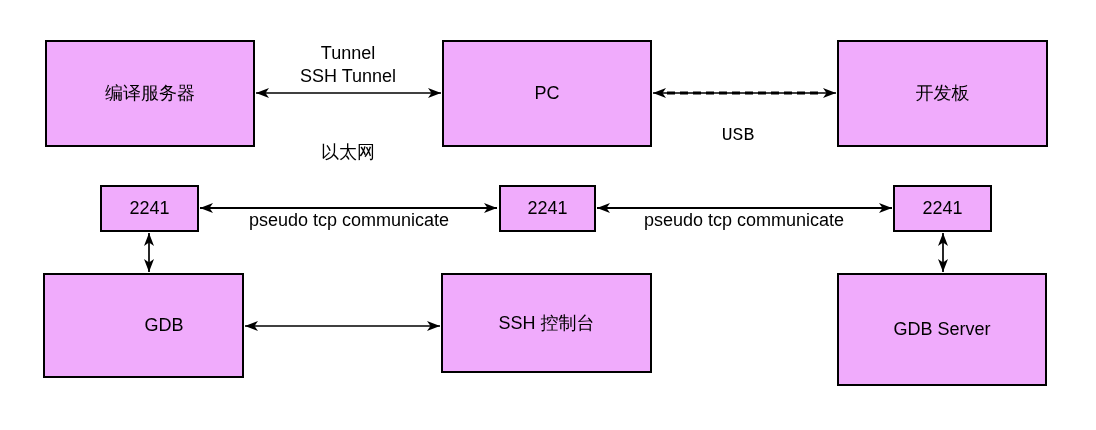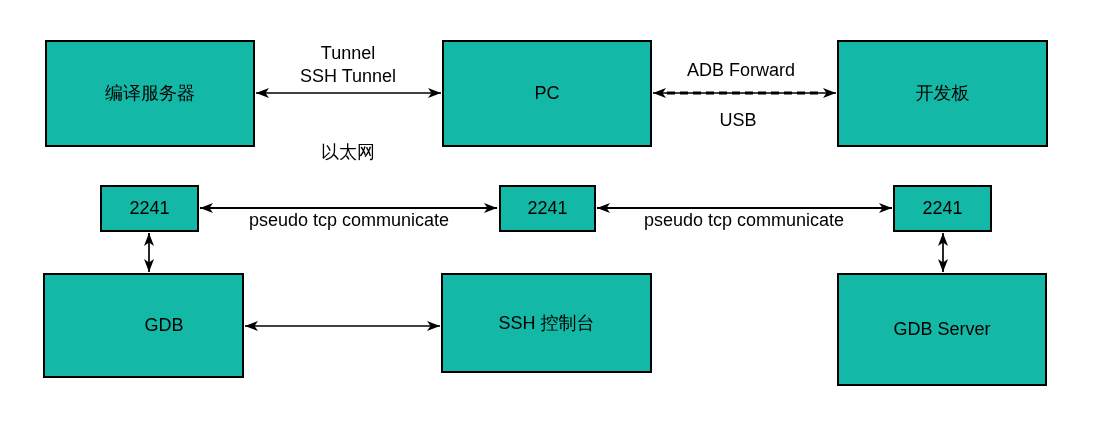--- a/index.html
+++ b/index.html
@@ -13,21 +13,21 @@
     overflow: hidden;
   }
   .arrow-layer {
     position: absolute;
     left: 0; top: 0;
     width: 1096px; height: 430px;
   }
   .node {
     position: absolute;
     box-sizing: border-box;
-    background: #14b8a6;
+    background: #f0abfc;
     border: 2px solid #000000;
     display: flex;
     align-items: center;
     justify-content: center;
     font-size: 18px;
     line-height: 23px;
     text-align: center;
     white-space: nowrap;
   }
   .edge-label {
@@ -48,21 +48,21 @@
   #p-right   { left: 893px; top: 185px; width: 99px;  height: 47px; }
   
   #n-gdb     { left: 43px;  top: 273px; width: 201px; height: 105px; padding-left: 41px; }
   #n-ssh     { left: 441px; top: 273px; width: 211px; height: 100px; }
   #n-gdbs    { left: 837px; top: 273px; width: 210px; height: 113px; }
   
   #l-putty    { left: 348px; top: 42px; }
   #l-tunnel   { left: 348px; top: 65px; }
   #l-ethernet { left: 348px; top: 105px; margin-top: 36px; }
   #l-adb      { left: 741px; top: 59px; }
-  #l-usb      { left: 738px; top: 109px; }
+  #l-usb      { left: 738px; top: 124px; font-family: Liberation Mono, monospace; }
   #l-ptc-left { left: 349px; top: 209px; }
   #l-ptc-right{ left: 744px; top: 209px; }
 </style>
 </head>
 <body>
 
 <div class="canvas">
 
   <svg class="arrow-layer" width="1096" height="430" viewBox="0 0 1096 430" xmlns="http://www.w3.org/2000/svg">
     <defs>
@@ -95,18 +95,17 @@
   <div class="node" id="p-mid">2241</div>
   <div class="node" id="p-right">2241</div>
 
   <div class="node" id="n-gdb">GDB</div>
   <div class="node" id="n-ssh">SSH 控制台</div>
   <div class="node" id="n-gdbs">GDB Server</div>
 
   <div class="edge-label" id="l-putty">Tunnel</div>
   <div class="edge-label" id="l-tunnel">SSH Tunnel</div>
   <div class="edge-label" id="l-ethernet">以太网</div>
-  <div class="edge-label" id="l-adb">ADB Forward</div>
   <div class="edge-label" id="l-usb">USB</div>
   <div class="edge-label" id="l-ptc-left">pseudo tcp communicate</div>
   <div class="edge-label" id="l-ptc-right">pseudo tcp communicate</div>
 
 </div>
 
 </body></html>

